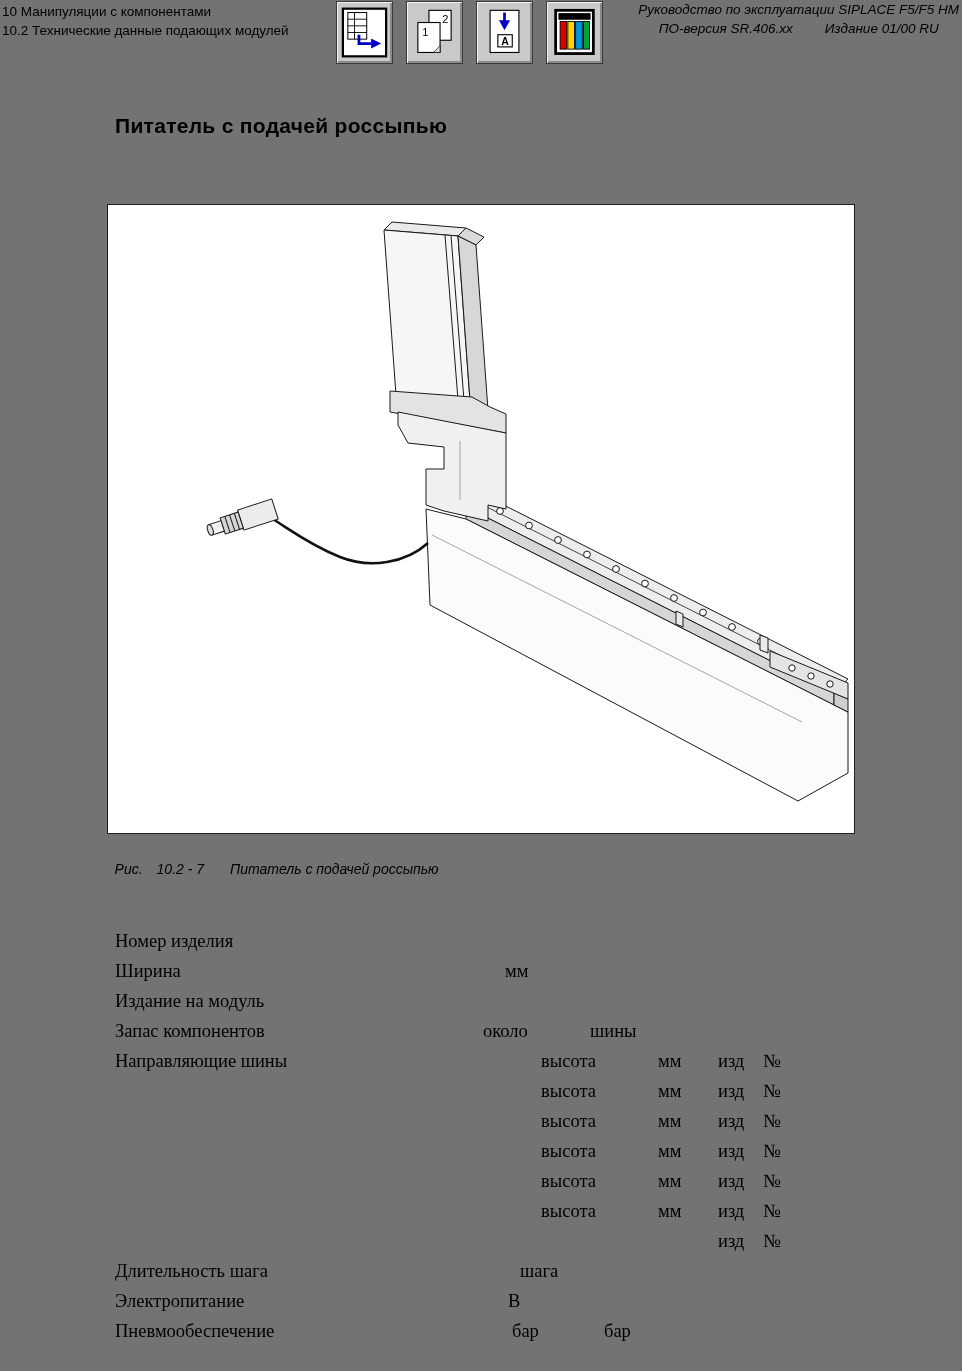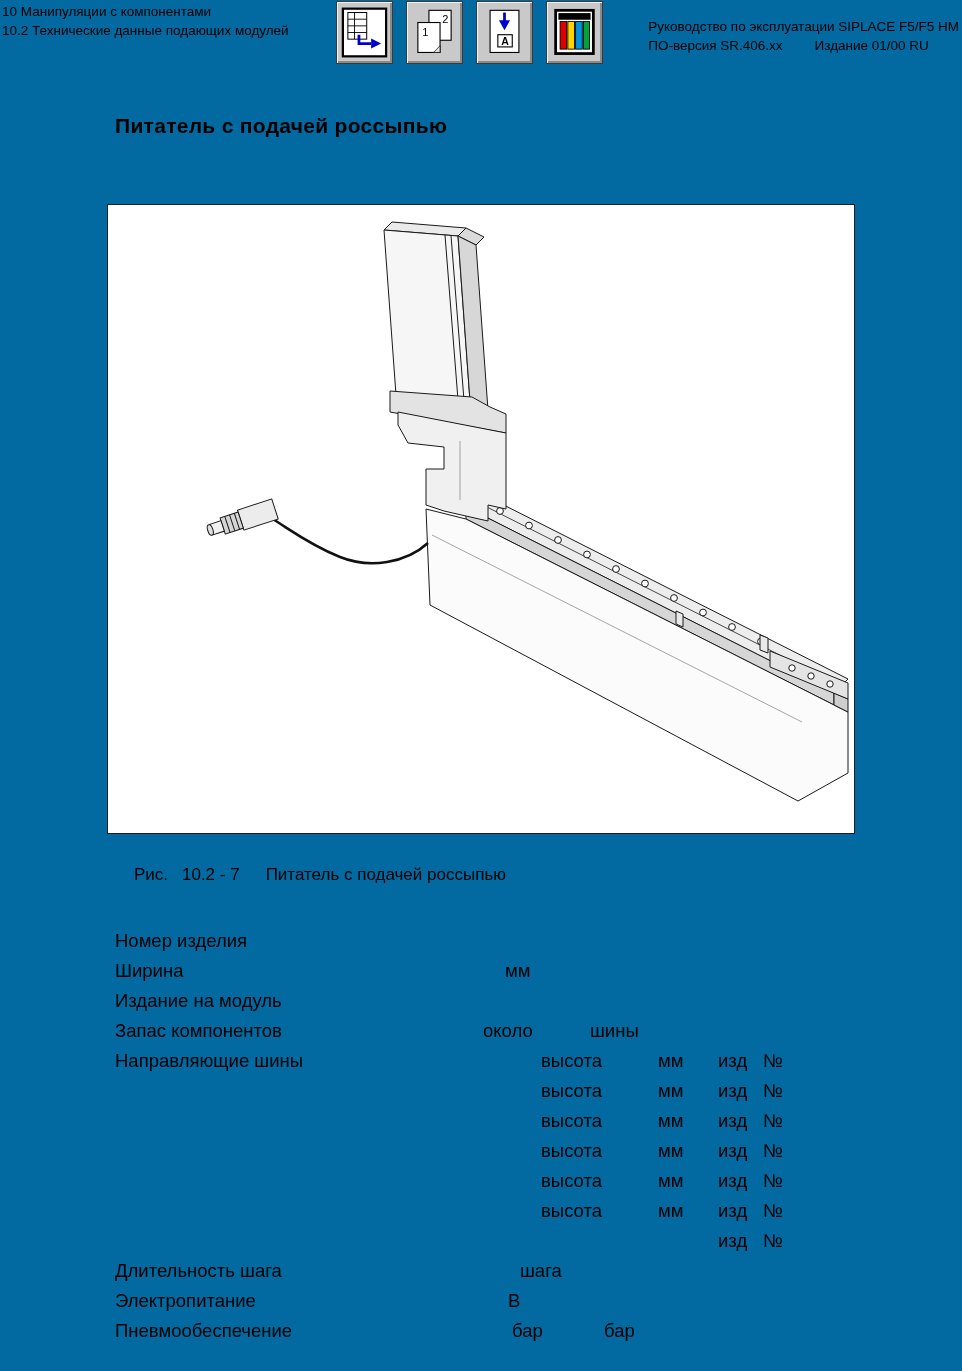--- a/index.html
+++ b/index.html
@@ -1,44 +1,44 @@
 <!DOCTYPE html>
 <html><head>
 <meta charset="utf-8">
 <style>
   html,body{margin:0;padding:0;background:#fff;}
-  .page{position:relative;width:962px;height:1371px;background:#0369a1;overflow:hidden;
+  .page{position:relative;width:962px;height:1371px;background:#737373;overflow:hidden;
         font-family:"Liberation Sans","DejaVu Sans",sans-serif;color:#000;}
 
   
   .hdr-left{position:absolute;left:2px;top:2px;font-size:13.5px;line-height:19px;}
-  .hdr-right{position:absolute;right:3px;top:17px;font-size:13.5px;line-height:19px;text-align:left;}
+  .hdr-right{position:absolute;right:3px;top:0;font-size:13.5px;line-height:19px;text-align:center;font-style:italic;}
   .hdr-right .gap{display:inline-block;width:32px;}
 
   .toolbar{position:absolute;left:336px;top:1px;display:flex;gap:13px;}
   button.tb{width:57px;height:63px;background:#c9c9c9;border:1px solid #3a3a3a;
             box-shadow:inset 1px 1px 0 #f2f2f2, inset -2px -2px 0 #8a8a8a;
             padding:0;margin:0;display:flex;align-items:center;justify-content:center;cursor:pointer;}
   button.tb svg{display:block;}
 
   
   .page-title{position:absolute;left:115px;top:114px;margin:0;font-size:21px;font-weight:bold;letter-spacing:.3px;}
 
   
   .figure-box{position:absolute;left:107px;top:204px;width:746px;height:628px;border:1px solid #1e1e1e;background:#fff;}
   .figure-box svg{display:block;width:746px;height:628px;}
 
-  .caption{position:absolute;left:115px;top:845px;font-size:17px;white-space:pre;}
+  .caption{position:absolute;left:99px;top:845px;font-size:14px;font-style:italic;white-space:pre;}
   .cap-num{margin-left:14px;}
   .cap-txt{margin-left:26px;}
 
   
   .specs{position:absolute;left:115px;top:926px;width:745px;font-size:18.5px;}
   .srow{position:relative;height:30px;line-height:30px;}
-  .srow span{position:absolute;top:0;white-space:pre;}
+  .srow span{position:absolute;top:0;white-space:pre;font-family:Liberation Serif, serif;}
   .lbl{left:0;}
 </style>
 </head>
 <body>
 
 <div class="page">
 
   <div class="hdr-left">
     <div>10 Манипуляции с компонентами</div>
     <div>10.2 Технические данные подающих модулей</div>

